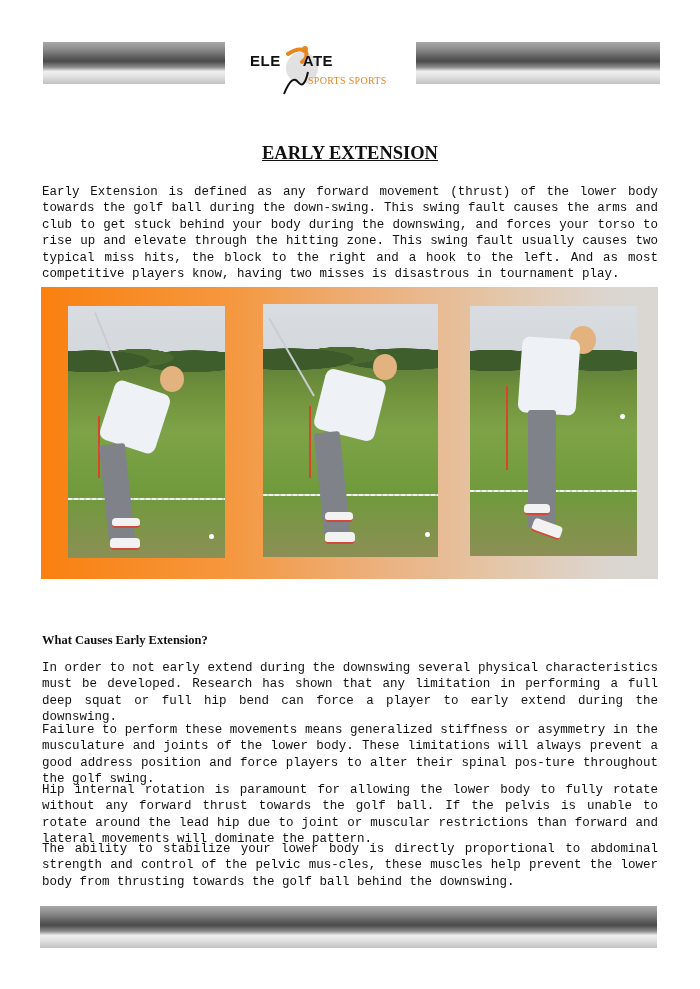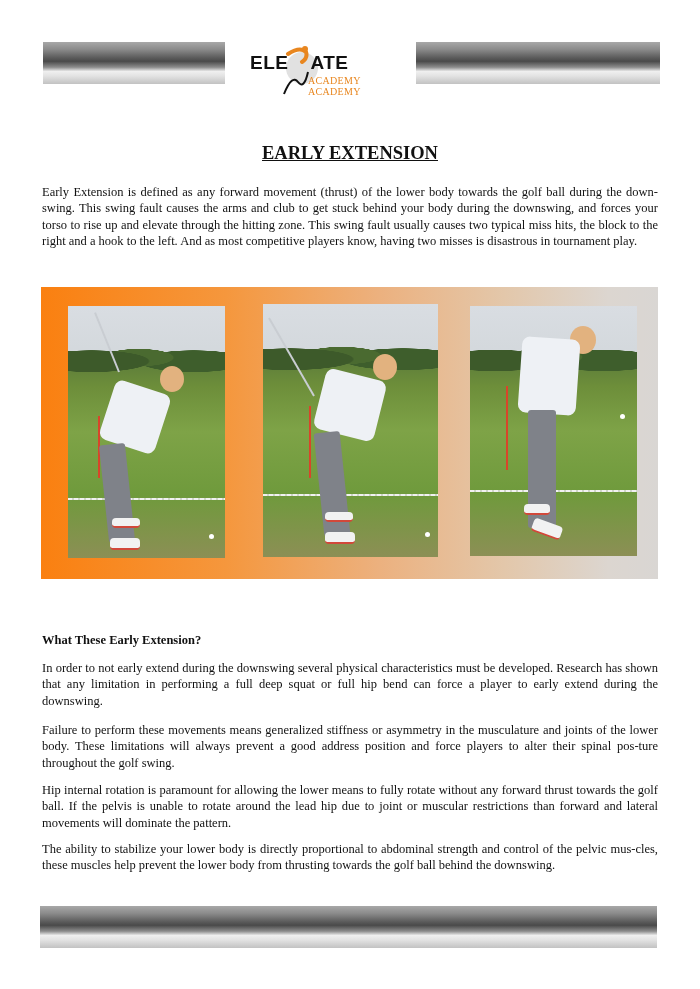--- a/index.html
+++ b/index.html
@@ -3,27 +3,27 @@
 <meta charset="utf-8">
 <style>
   html, body { margin:0; padding:0; background:#ffffff; }
   body { width:700px; height:989px; position:relative; overflow:hidden; font-family:"Liberation Serif", serif; color:#111; }
   .bar { position:absolute; background:linear-gradient(to bottom, #a8a8a8 0%, #8a8a8a 18%, #5a5a5a 38%, #4a4a4a 46%, #8c8c8c 60%, #efefef 70%, #e4e4e4 80%, #c2c2c2 100%); }
   #bar-tl { left:43px; top:42px; width:182px; height:42px; }
   #bar-tr { left:416px; top:42px; width:244px; height:42px; }
   #bar-bottom { left:40px; top:906px; width:617px; height:42px; }
 
   .logo { position:absolute; left:248px; top:44px; width:150px; height:56px; }
-  .logo .word { position:absolute; left:2px; top:8px; font-family:"Liberation Sans", sans-serif; font-weight:bold; font-size:19px; letter-spacing:0.5px; color:#111; }
+  .logo .word { position:absolute; left:2px; top:8px; font-family:"Liberation Sans", sans-serif; font-weight:bold; font-size:15px; letter-spacing:0.5px; color:#111; }
   .logo .word .gap { display:inline-block; width:22px; }
   .logo .sub { position:absolute; left:60px; top:31px; font-family:"Liberation Serif", serif; font-size:10px; color:#e8861f; letter-spacing:0.3px; }
   .logo svg { position:absolute; left:30px; top:0; }
 
   h1 { position:absolute; left:0; width:700px; top:143px; margin:0; text-align:center; font-size:18.5px; font-weight:bold; text-decoration:underline; font-family:Liberation Serif, serif; }
-  .p { position:absolute; left:42px; width:616px; margin:0; font-size:12.5px; line-height:16.4px; text-align:justify; font-family:Liberation Serif, serif; }
+  .p { position:absolute; left:42px; width:616px; margin:0; font-size:12.5px; line-height:16.4px; text-align:justify; font-family:Liberation Mono, monospace; }
   #intro { top:184px; }
 
   .panel { position:absolute; left:41px; top:287px; width:617px; height:292px; background:linear-gradient(to right, #fa8010 0%, #f5973d 30%, #ecb17f 55%, #e3c7aa 75%, #dcd6d0 92%, #d9d6d3 100%); }
   .photo { position:absolute; overflow:hidden; background:linear-gradient(to bottom, #d9dde2 0%, #d3d8dc 20%, #5a7a3a 20%, #6d8e3a 32%, #7ea347 50%, #6f9a3c 75%, #8c8f55 100%); }
   .photo .trees { position:absolute; left:0; right:0; top:12%; height:14%; background:radial-gradient(ellipse at 15% 70%, #3d5a2a 0 30%, transparent 31%), radial-gradient(ellipse at 45% 60%, #4a6a30 0 28%, transparent 29%), radial-gradient(ellipse at 80% 70%, #3e5e2c 0 30%, transparent 31%); }
   .photo .rope { position:absolute; left:0; right:0; height:2px; background:repeating-linear-gradient(to right,#f1f1f1 0 4px,#cfd6c8 4px 6px); }
   .photo .stick { position:absolute; width:2px; background:#d8452a; }
   .photo .shirt { position:absolute; background:#eef1f5; border-radius:8px; }
   .photo .pants { position:absolute; background:#7f8289; border-radius:3px; }
   .photo .head { position:absolute; background:#e2b27f; border-radius:50%; }
@@ -49,21 +49,21 @@
 <div class="logo">
   <svg width="50" height="56" viewBox="0 0 50 56">
     <circle cx="24" cy="24" r="16" fill="#d4d4d4" opacity="0.7"></circle>
     <path d="M10 10 Q22 2 28 8 Q30 14 24 18" fill="none" stroke="#e8861f" stroke-width="4" stroke-linecap="round"></path>
     <circle cx="27" cy="5" r="3" fill="#e8861f"></circle>
     <path d="M6 50 Q14 30 20 38 Q26 46 30 28" fill="none" stroke="#111" stroke-width="2"></path>
   </svg>
   <div class="word">
     <span>ELE</span><span class="gap"></span><span>ATE</span>
   </div>
-  <div class="sub">ACADEMY ACADEMY</div>
+  <div class="sub">SPORTS SPORTS</div>
 </div>
 
 <h1>EARLY EXTENSION</h1>
 <p class="p" id="intro">Early Extension is defined as any forward movement (thrust) of the lower body towards the golf ball during the down-swing.  This swing fault causes the arms and club to get stuck behind your body during the downswing, and forces your torso to rise up and elevate through the hitting zone.  This swing fault usually causes two typical miss hits, the block to the right and a hook to the left.  And as most competitive players know, having two misses is disastrous in tournament play.</p>
 
 <div class="panel">
   <div class="photo" id="photo-1">
     <div class="trees"></div>
     <div class="rope" style="top:192px;"></div>
     <div class="stick" style="left:30px; top:110px; height:62px;"></div>
@@ -93,19 +93,19 @@
     <div class="stick" style="left:36px; top:80px; height:84px;"></div>
     <div class="head" style="left:100px; top:20px; width:26px; height:28px;"></div>
     <div class="shirt" style="left:50px; top:32px; width:58px; height:76px; transform:rotate(4deg);"></div>
     <div class="pants" style="left:58px; top:104px; width:28px; height:118px;"></div>
     <div class="shoe" style="left:62px; top:216px; width:30px; height:12px; transform:rotate(20deg);"></div>
     <div class="shoe" style="left:54px; top:198px; width:26px; height:9px;"></div>
     <div class="ball" style="left:150px; top:108px;"></div>
   </div>
 </div>
 
-<h2>What These Early Extension?</h2>
+<h2>What Causes Early Extension?</h2>
 <p class="p" id="p1">In order to not early extend during the downswing several physical characteristics must be developed.  Research has shown that any limitation in performing a full deep squat or full hip bend can force a player to early extend during the downswing.</p>
 <p class="p" id="p2">Failure to perform these movements means generalized stiffness or asymmetry in the musculature and joints of the lower body.  These limitations will always prevent a good address position and force players to alter their spinal pos-ture throughout the golf swing.</p>
-<p class="p" id="p3">Hip internal rotation is paramount for allowing the lower means to fully rotate without any forward thrust towards the golf ball.  If the pelvis is unable to rotate around the lead hip due to joint or muscular restrictions than forward and lateral movements will dominate the pattern.</p>
+<p class="p" id="p3">Hip internal rotation is paramount for allowing the lower body to fully rotate without any forward thrust towards the golf ball.  If the pelvis is unable to rotate around the lead hip due to joint or muscular restrictions than forward and lateral movements will dominate the pattern.</p>
 <p class="p" id="p4">The ability to stabilize your lower body is directly proportional to abdominal strength and control of the pelvic mus-cles, these muscles help prevent the lower body from thrusting towards the golf ball behind the downswing.</p>
 
 <div class="bar" id="bar-bottom"></div>
 
 </body></html>

